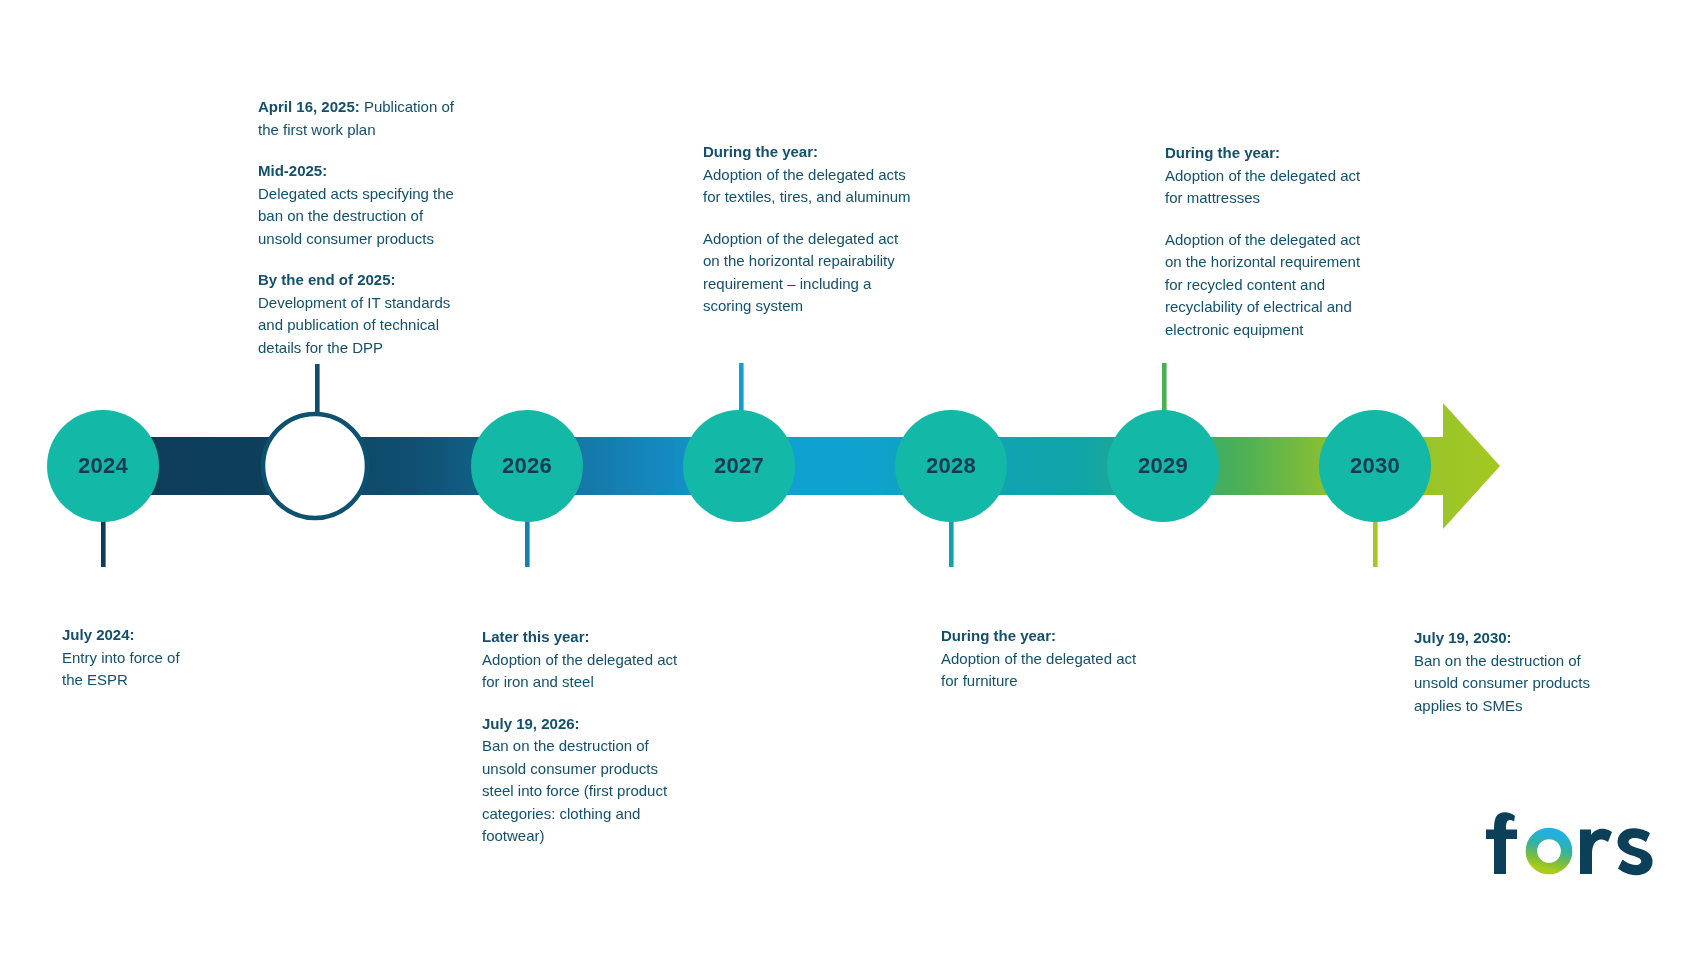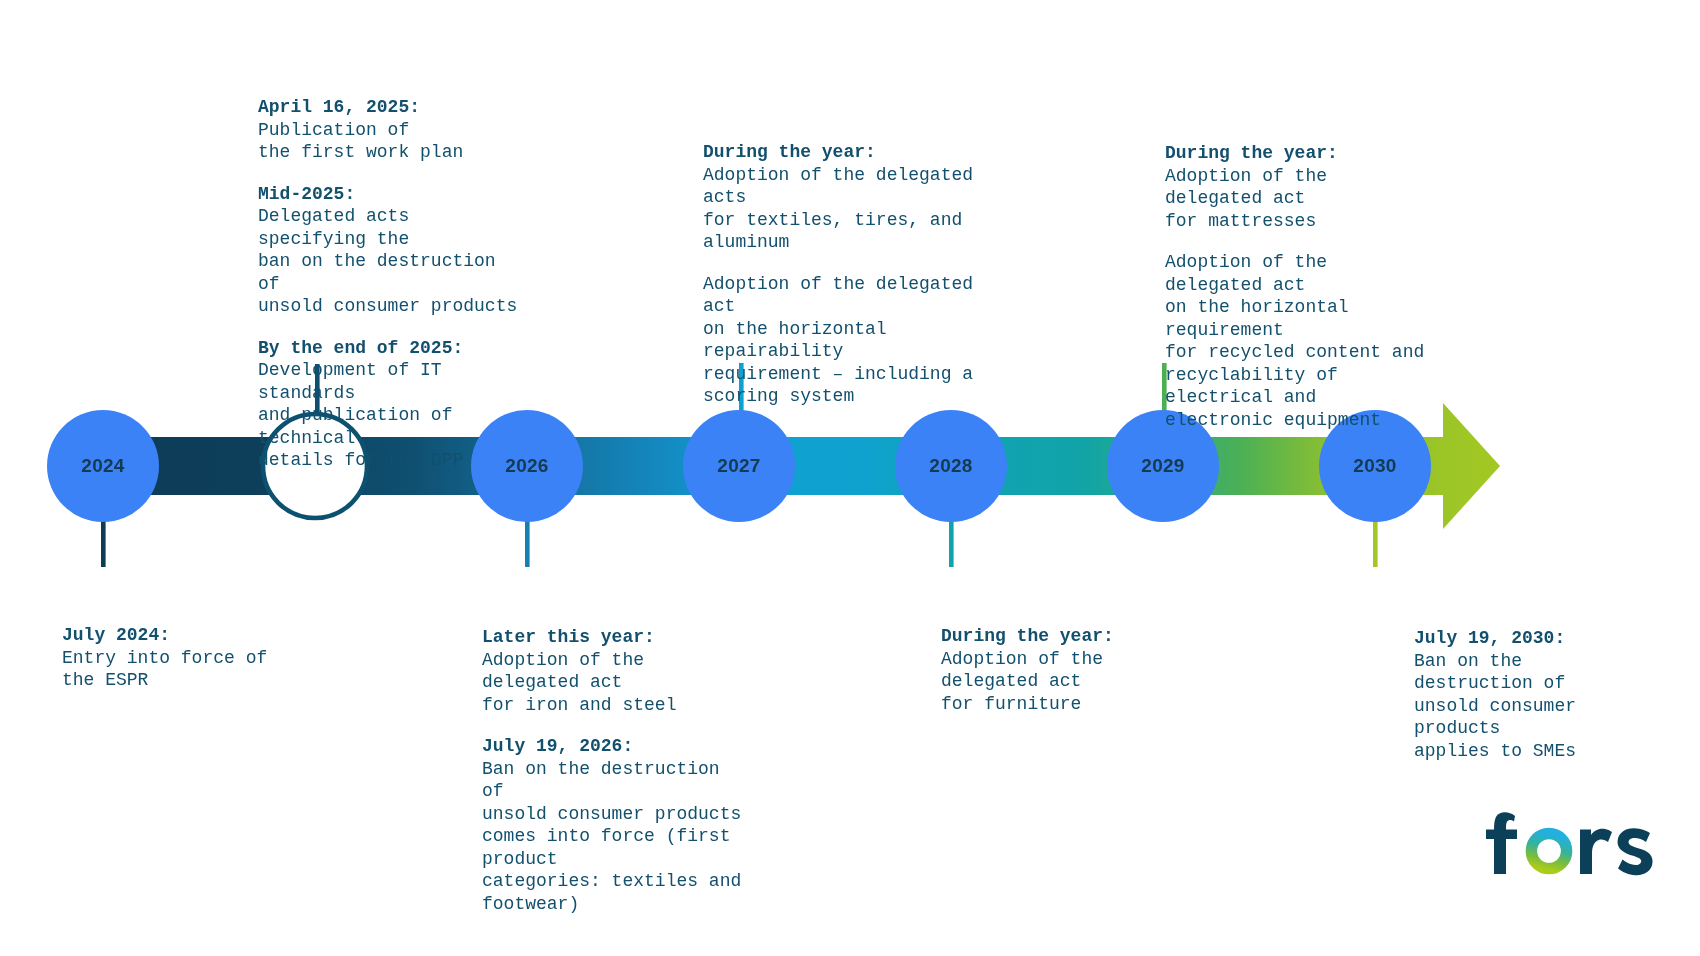--- a/index.html
+++ b/index.html
@@ -15,23 +15,23 @@
     position: relative;
     width: 1700px;
     height: 956px;
     background: #ffffff;
   }
 
   
   .note {
     position: absolute;
     color: #12506e;
-    font-size: 18px;
+    font-size: 15px;
     line-height: 22.5px;
-    font-family: Liberation Mono, monospace;
+    font-family: Liberation Sans, sans-serif;
   }
   .note p { margin: 0; }
   .note p + p { margin-top: 0px; }
   .note .grp + .grp { margin-top: 19px; }
   .note b {
     font-weight: bold;
     color: #12506e;
   }
   .note .body { font-weight: normal; }
 
@@ -44,26 +44,26 @@
     height: 956px;
     pointer-events: none;
   }
 
   
   .circle {
     position: absolute;
     width: 112px;
     height: 112px;
     border-radius: 50%;
-    background: #3b82f6;
+    background: #14b8a6;
     display: flex;
     align-items: center;
     justify-content: center;
     font-weight: bold;
-    font-size: 19px;
+    font-size: 22px;
     color: #153b52;
     letter-spacing: 0.3px;
     font-family: "Liberation Sans", sans-serif;
   }
 
   
   .logo {
     position: absolute;
     left: 1483px;
     top: 800px;
@@ -201,22 +201,22 @@
   <div class="note" style="left:482px; top:626px; width:262px;">
     <div class="grp">
       <p><b>Later this year:</b></p>
       <p class="body">Adoption of the delegated act</p>
       <p class="body">for iron and steel</p>
     </div>
     <div class="grp">
       <p><b>July 19, 2026:</b></p>
       <p class="body">Ban on the destruction of</p>
       <p class="body">unsold consumer products</p>
-      <p class="body">comes into force (first product</p>
-      <p class="body">categories: textiles and</p>
+      <p class="body">steel into force (first product</p>
+      <p class="body">categories: clothing and</p>
       <p class="body">footwear)</p>
     </div>
   </div>
 
   <div class="note" style="left:941px; top:625px; width:260px;">
     <div class="grp">
       <p><b>During the year:</b></p>
       <p class="body">Adoption of the delegated act</p>
       <p class="body">for furniture</p>
     </div>

